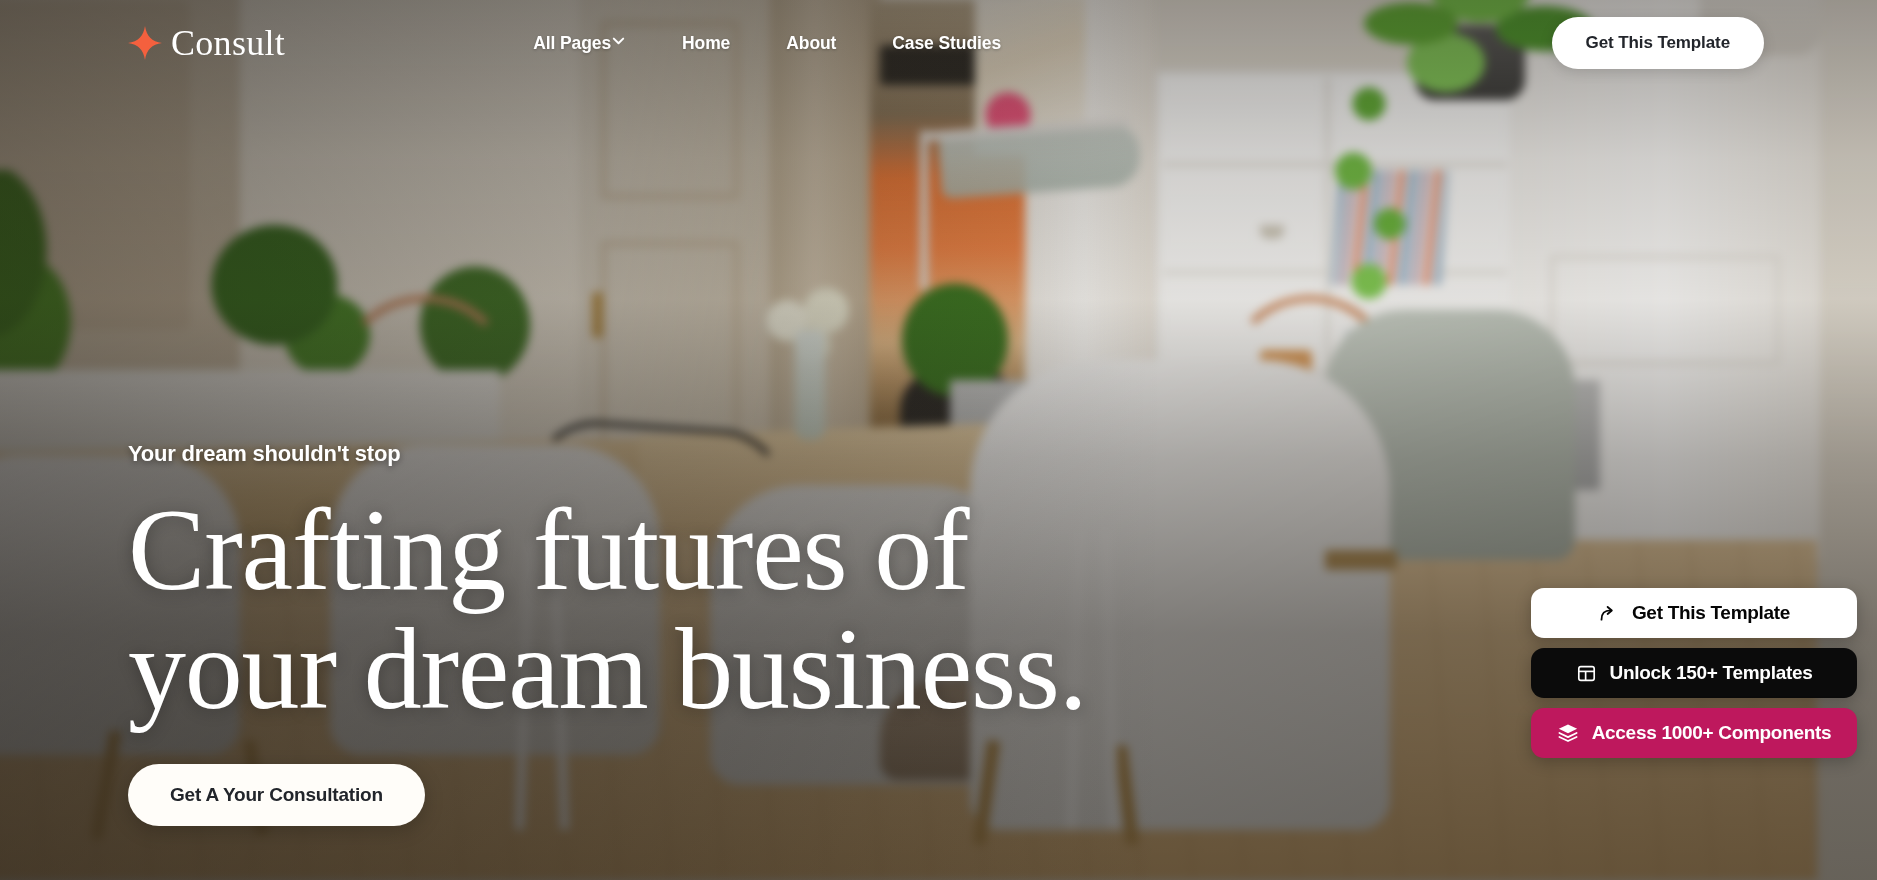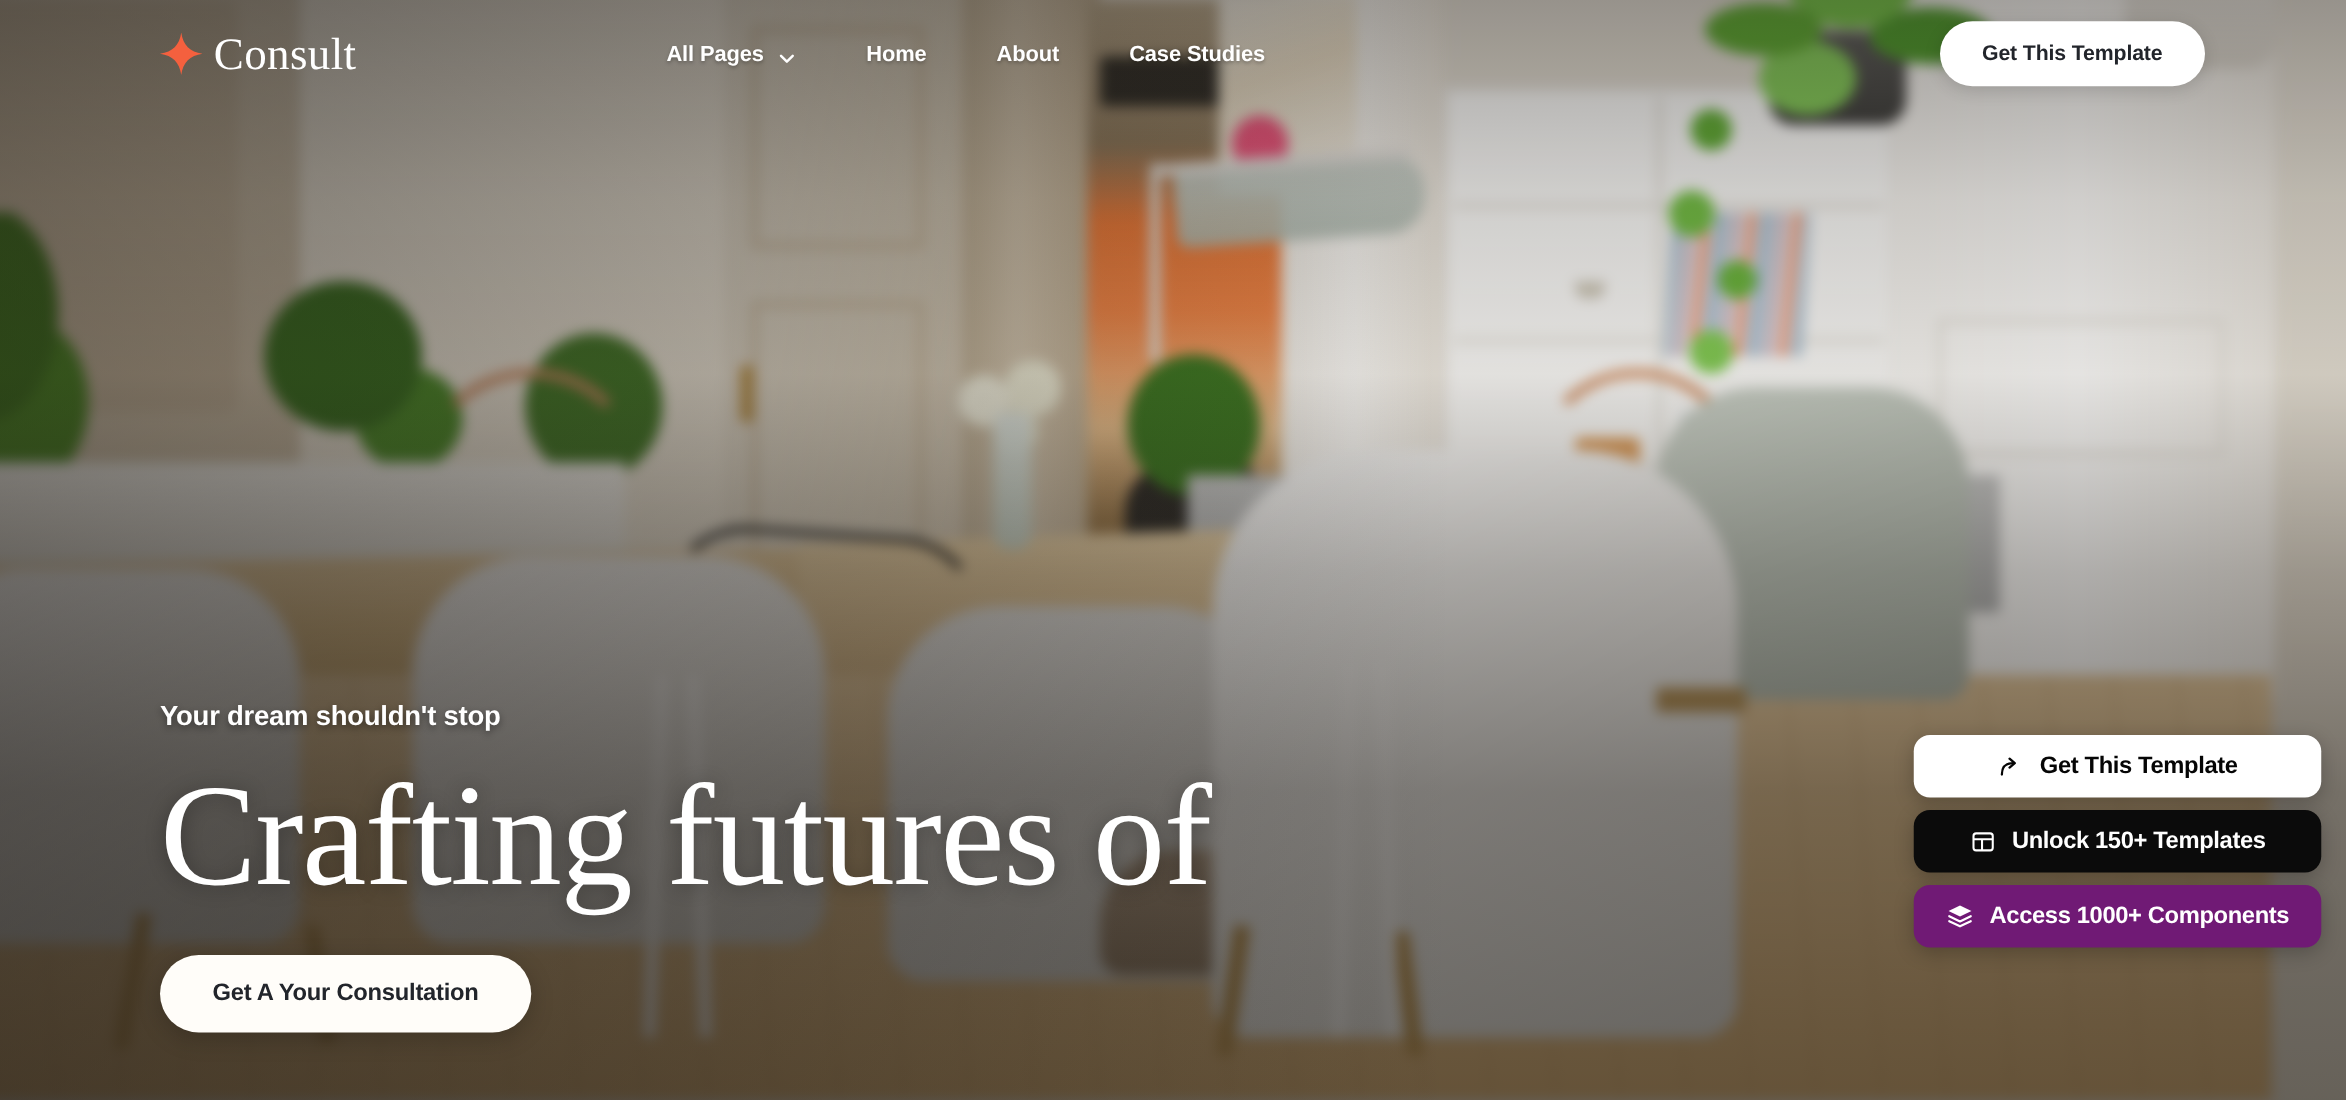--- a/index.html
+++ b/index.html
@@ -333,21 +333,21 @@
   .logo-star { width:34px; height:34px; flex:0 0 auto; display:block; }
   .logo-text {
     font-family:"Liberation Serif", serif;
     font-size:36px; color:#fff; letter-spacing:.3px; line-height:1;
   }
   .nav {
     display:flex; align-items:center; gap:56px;
     margin-left:248px;
   }
   .nav-item {
-    display:flex; align-items:flex-end; gap:11px;
+    display:flex; align-items:flex-start; 
     color:#fff; font-size:17.5px; font-weight:bold;
     letter-spacing:-.1px; cursor:pointer;
     text-shadow:0 1px 3px rgba(0,0,0,.28);
   }
   .chev { width:15px; height:15px; display:block; }
   .hdr-cta {
     margin-left:auto; margin-right:89px;
     background:#fff; color:#22252b;
     font-size:17px; font-weight:bold; letter-spacing:-.1px;
     border:none; border-radius:999px;
@@ -390,21 +390,21 @@
   }
   .badge {
     display:flex; align-items:center; justify-content:center; gap:13px;
     height:50px; border-radius:13px;
     font-size:19px; font-weight:bold; letter-spacing:-.3px;
     cursor:pointer; user-select:none;
     box-shadow:0 4px 16px rgba(0,0,0,.24);
   }
   .badge-light { background:#fff; color:#050505; }
   .badge-dark  { background:#0b0b0b; color:#fff; }
-  .badge-grey  { background:#701a75; color:#fff; }
+  .badge-grey  { background:#be185d; color:#fff; }
   .badge svg { display:block; flex:0 0 auto; }
 
   .framer-badge {
     position:absolute; right:20px; bottom:22px; z-index:40;
     display:flex; align-items:center; gap:11px;
     background:#fbfbfb; color:#111;
     height:42px; padding:0 20px 0 17px;
     border-radius:11px;
     font-size:16.5px; font-weight:bold; letter-spacing:-.25px;
     cursor:pointer;
@@ -513,20 +513,21 @@
       </div>
     </nav>
 
     <button class="hdr-cta">Get This Template</button>
   </div>
 
   <div class="hero">
     <div class="eyebrow">Your dream shouldn't stop</div>
     <h1 class="headline">
       <span class="ln">Crafting futures of</span>
+      <span class="ln">your dream business.</span>
     </h1>
     <button class="hero-cta">Get A Your Consultation</button>
   </div>
 
   <div class="badges">
 
     <div class="badge badge-light">
       <svg width="21" height="21" viewBox="0 0 24 24">
         <path d="M4 19 C4 12 7 8.5 14.5 8.5" fill="none" stroke="#050505" stroke-width="2.1" stroke-linecap="round"></path>
         <path d="M11 4.5 L15.8 8.6 L11 12.6" fill="none" stroke="#050505" stroke-width="2.1" stroke-linecap="round" stroke-linejoin="round"></path>

